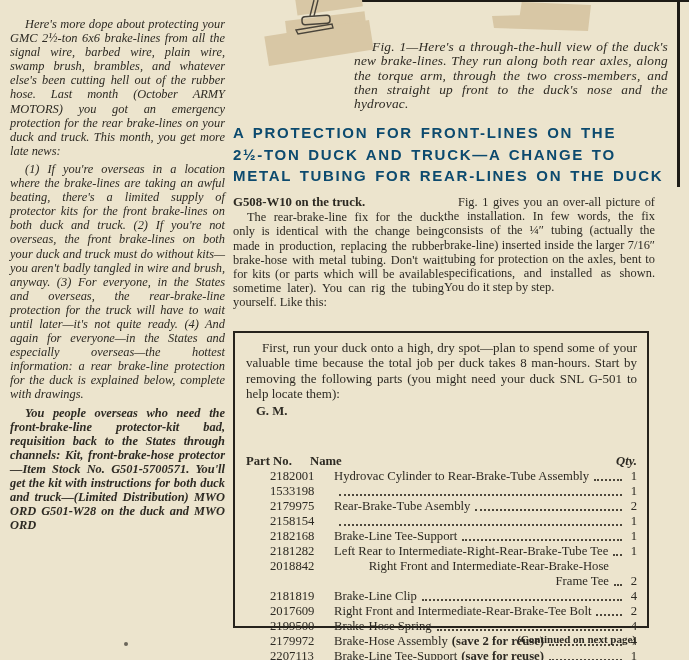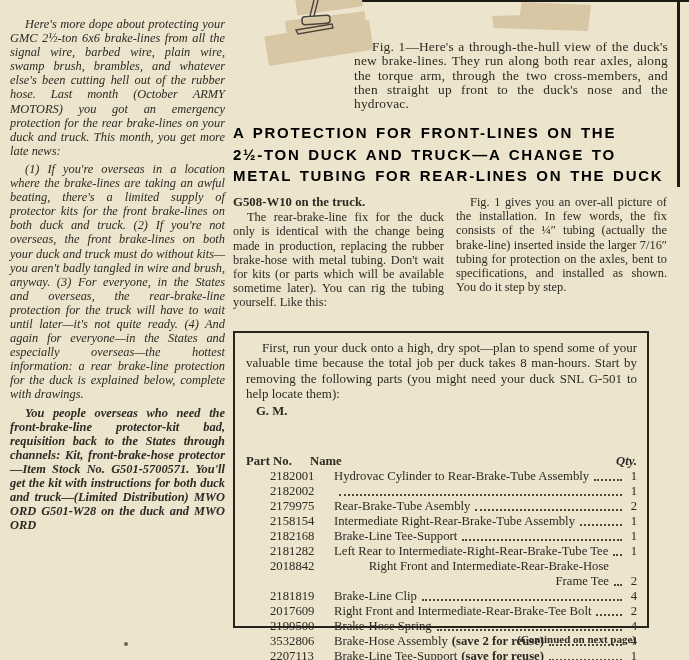--- a/index.html
+++ b/index.html
@@ -24,31 +24,31 @@
   .clip-art { position:absolute; left:292px; top:0; }
 
   
   .left-col { position:absolute; left:10px; top:17px; width:215px;
     font-size:12.4px; line-height:14.1px; text-align:justify;font-style:italic; }
   .left-col p { margin:0 0 4px 0; text-indent:15px; }
   .left-col p.bold { font-weight:700; }
 
   
   .fig-caption { position:absolute; left:354px; top:40px; width:314px;
-    font-size:13.4px; line-height:14.3px; text-align:justify; text-indent:18px;
+    font-style:italic; font-size:13.4px; line-height:14.3px; text-align:justify; text-indent:18px;
     letter-spacing:0.2px; }
 
   
-  .headline { position:absolute; left:233px; top:122px; color:#000000;
+  .headline { position:absolute; left:233px; top:122px; color:#0c4a6e;
     font-family:"Liberation Sans", sans-serif; font-weight:700;
     font-size:15px; line-height:21.5px; letter-spacing:1.7px; word-spacing:2px; }
   .headline div { white-space:nowrap; }
 
   
-  .article-cols { position:absolute; left:233px; top:195px; width:434px; display:flex; gap:12px; }
+  .article-cols { position:absolute; left:233px; top:195px; width:434px; display:flex; }
   .article-col { width:211px; font-size:12.4px; line-height:14.2px; text-align:justify; }
   .subhead { font-weight:700; font-size:12.8px; margin:0 0 1px 0; }
   .article-col p { margin:0; text-indent:14px; }
 
   
   .parts-box { position:absolute; left:233px; top:331px; width:416px; height:297px;
     border:2px solid #26231c; box-sizing:border-box; padding:7px 10px 16px 11px;
     font-size:12.7px; }
   .box-intro { margin:0; text-indent:16px; text-align:justify; font-size:13px; line-height:15.4px; }
   .gm-label { font-weight:700; margin:2px 0 0 10px; line-height:14px; }
@@ -123,35 +123,34 @@
     </div>
 
     <div class="prow">
       <span class="part">2182001</span>
       <span class="name">Hydrovac Cylinder to Rear-Brake-Tube Assembly</span>
       <span class="note"></span>
       <span class="leader"></span>
       <span class="qty">1</span>
     </div>
     <div class="prow">
-      <span class="part">2182002</span>
+      <span class="part">1533198</span>
       <span class="note"></span>
       <span class="leader"></span>
       <span class="qty">1</span>
     </div>
     <div class="prow">
       <span class="part">2179975</span>
       <span class="name">Rear-Brake-Tube Asembly</span>
       <span class="note"></span>
       <span class="leader"></span>
       <span class="qty">2</span>
     </div>
     <div class="prow">
       <span class="part">2158154</span>
-      <span class="name">Intermediate Right-Rear-Brake-Tube Assembly</span>
       <span class="note"></span>
       <span class="leader"></span>
       <span class="qty">1</span>
     </div>
     <div class="prow">
       <span class="part">2182168</span>
       <span class="name">Brake-Line Tee-Support</span>
       <span class="note"></span>
       <span class="leader"></span>
       <span class="qty">1</span>
@@ -185,21 +184,21 @@
       <span class="qty">2</span>
     </div>
     <div class="prow">
       <span class="part">2199500</span>
       <span class="name">Brake-Hose Spring</span>
       <span class="note"></span>
       <span class="leader"></span>
       <span class="qty">4</span>
     </div>
     <div class="prow">
-      <span class="part">3532806</span>
+      <span class="part">2179972</span>
       <span class="name">Brake-Hose Assembly</span>
       <span class="note">(save 2 for reuse)</span>
       <span class="leader"></span>
       <span class="qty">4</span>
     </div>
     <div class="prow">
       <span class="part">2207113</span>
       <span class="name">Brake-Line Tee-Support</span>
       <span class="note">(save for reuse)</span>
       <span class="leader"></span>

